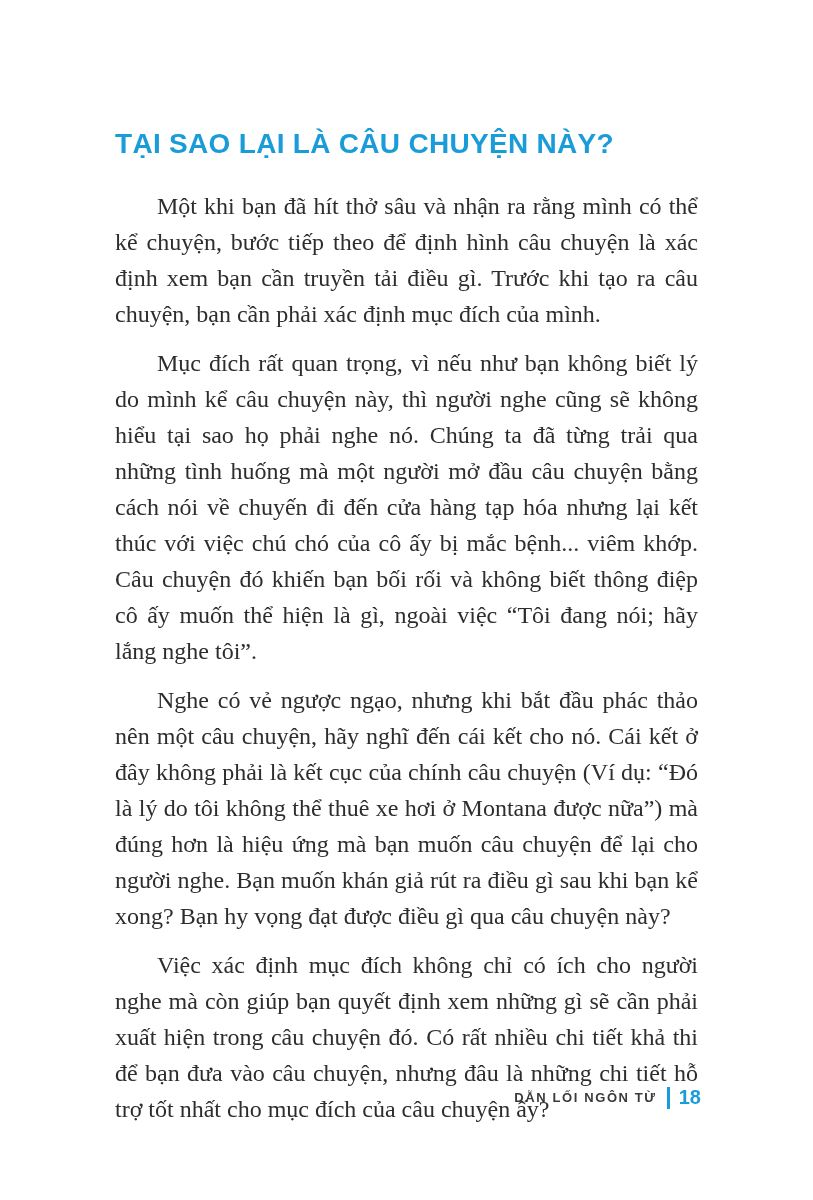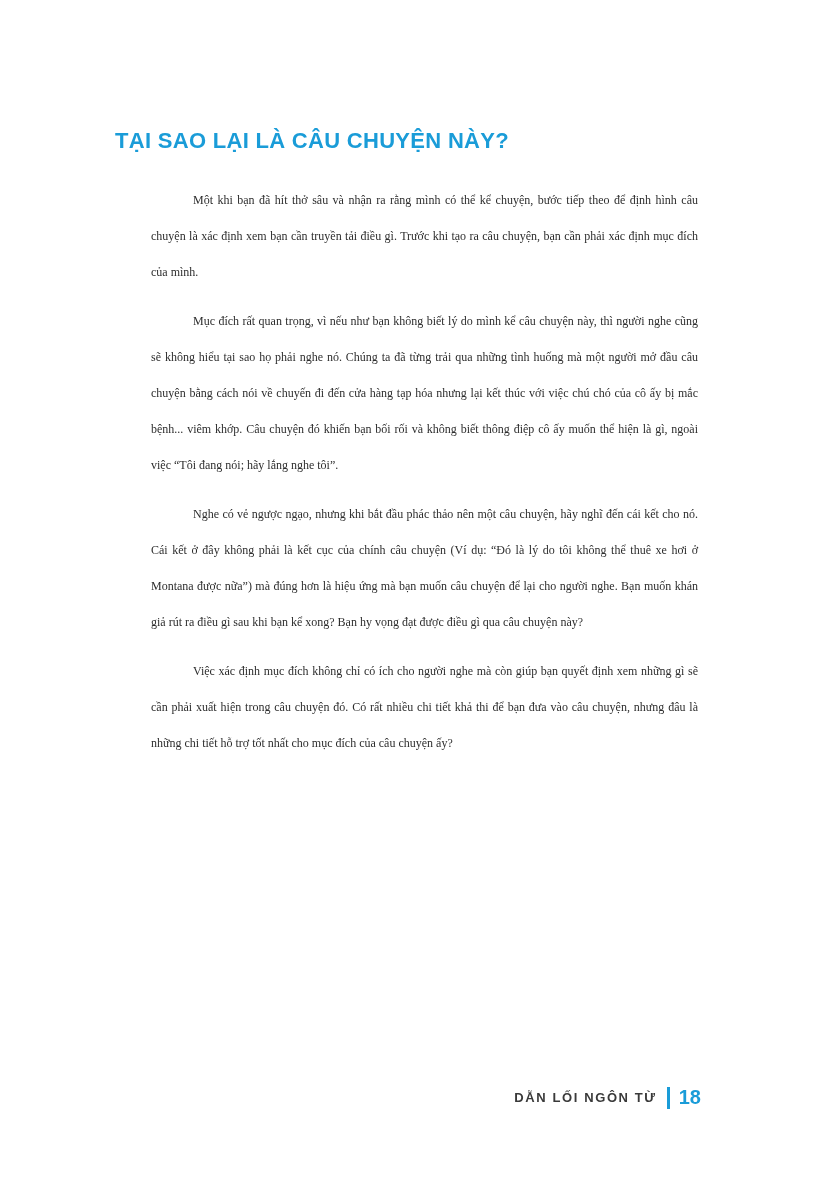--- a/index.html
+++ b/index.html
@@ -17,33 +17,32 @@
   }
   .content {
     position: absolute;
     left: 115px;
     top: 128px;
     width: 583px;
   }
   .heading {
     font-family: "Liberation Sans", sans-serif;
     font-weight: 700;
-    font-size: 22px;
+    font-size: 28px;
     color: #1a9cd8;
     letter-spacing: 0.3px;
     margin-bottom: 28px;
   }
   .body-text p {
-    font-size: 12px;
+    font-size: 24px;
     line-height: 36px;
     color: #2d2d2d;
     text-align: justify;
     text-indent: 42px;
     margin-bottom: 13px;
-    margin-left: 36px;
   }
   .footer {
     position: absolute;
     top: 1086px;
     right: 112px;
     display: flex;
     align-items: center;
     font-family: "Liberation Sans", sans-serif;
   }
   .footer .book-title {

